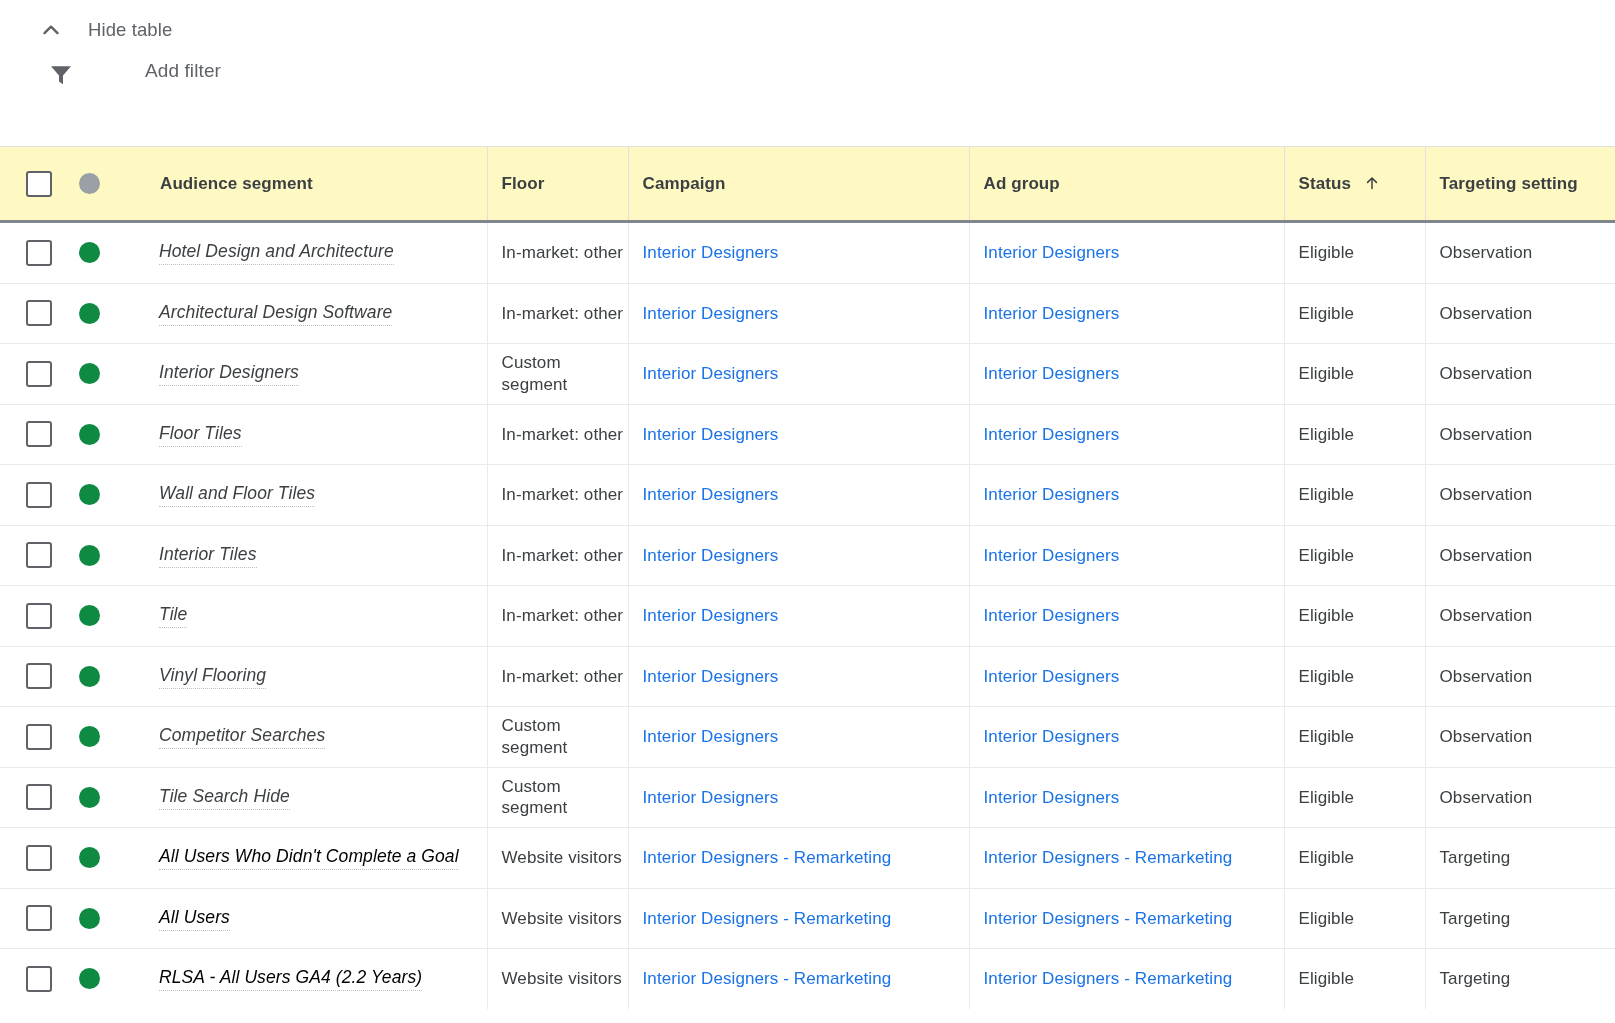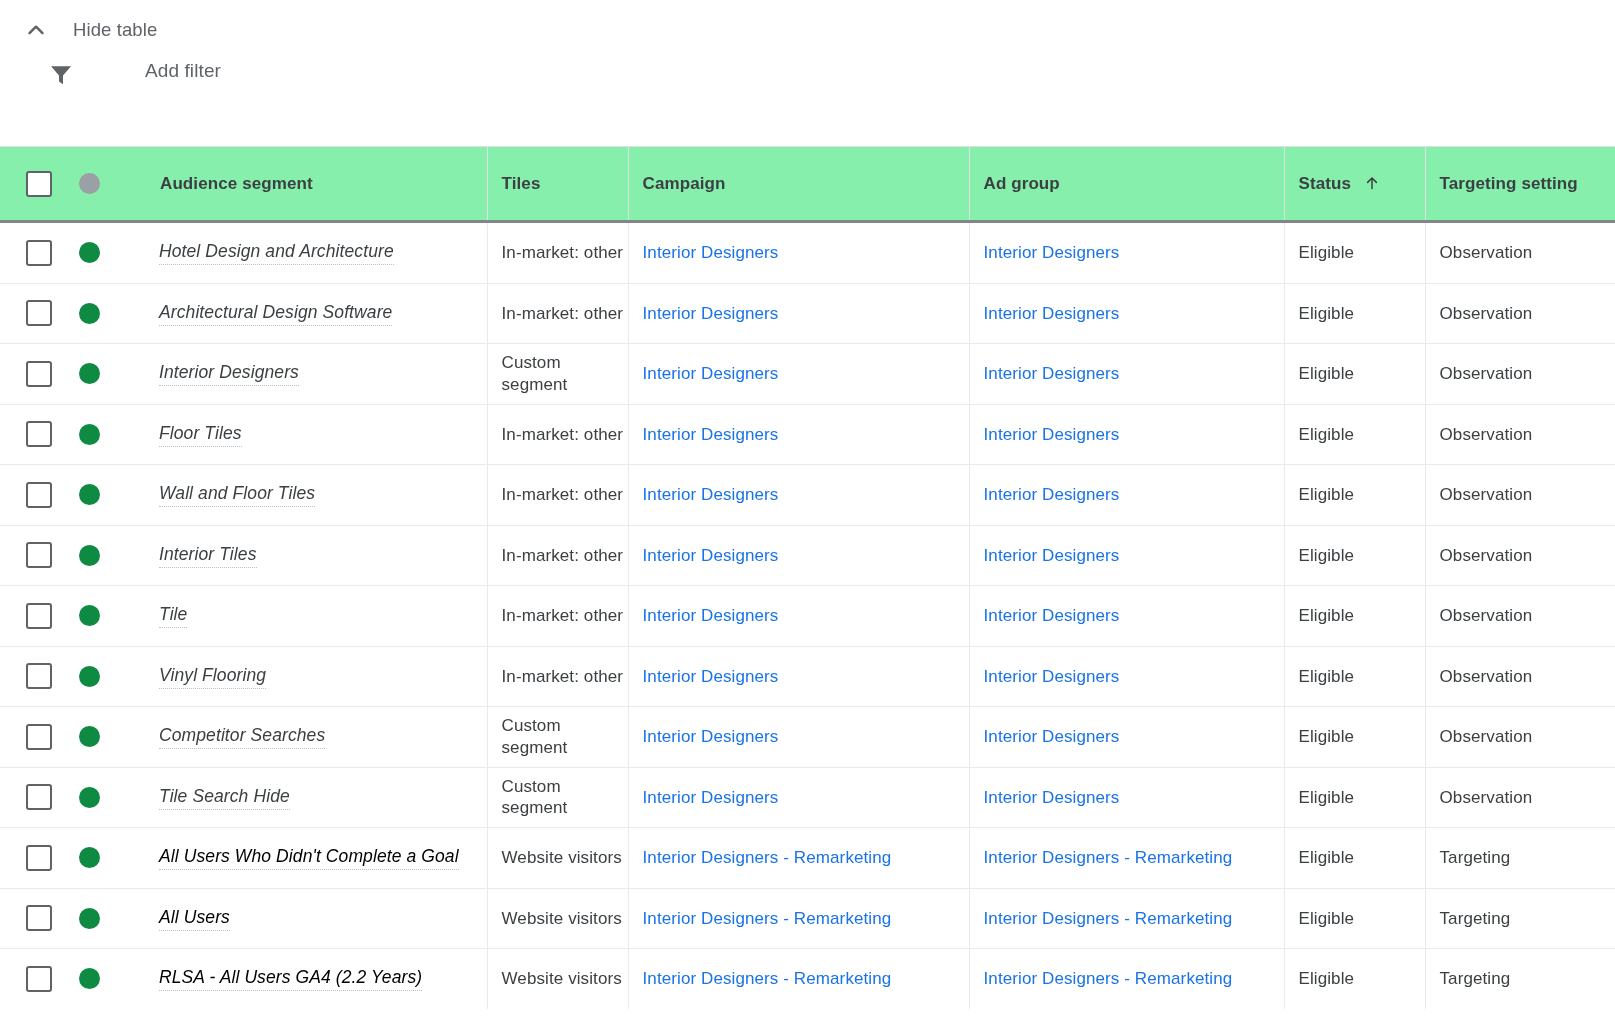--- a/index.html
+++ b/index.html
@@ -14,21 +14,21 @@
     font-family: "Liberation Sans", sans-serif;
     color: #3c4043;
     -webkit-font-smoothing: antialiased;
   }
 
   
   .hide-table-bar {
     display: flex;
     align-items: center;
     height: 60px;
-    padding-left: 24px;
+    padding-left: 39px;
     box-sizing: border-box;
   }
   .chevron-up-icon {
     width: 24px;
     height: 24px;
     display: inline-flex;
     align-items: center;
     justify-content: center;
     cursor: pointer;
     flex: 0 0 auto;
@@ -83,21 +83,21 @@
   .audience-table col.c-target  { width: 190px; }
 
   thead th {
     height: 73px;
     padding: 0;
     vertical-align: middle;
     text-align: left;
     font-weight: bold;
     font-size: 17px;
     color: #3c4043;
-    background: #86efac;
+    background: #fef9c3;
     border-bottom: 3px solid #80868b;
     border-right: 1px solid #e0e0e0;
     letter-spacing: .1px;
   }
   thead th.no-div { border-right: none; }
   thead th.last   { border-right: none; margin-left: 40px; }
 
   .th-inner { padding: 0 0 0 14px; line-height: 1.28; }
   .th-status-inner {
     padding-left: 14px;
@@ -208,21 +208,21 @@
       <th class="no-div">
         <div class="header-checkbox"></div>
       </th>
       <th class="no-div">
         <div class="status-dot grey"></div>
       </th>
       <th>
         <div class="th-inner">Audience segment</div>
       </th>
       <th>
-        <div class="th-inner">Tiles</div>
+        <div class="th-inner">Floor</div>
       </th>
       <th>
         <div class="th-inner">Campaign</div>
       </th>
       <th>
         <div class="th-inner">Ad group</div>
       </th>
       <th>
         <div class="th-status-inner">
           <span>Status</span>

